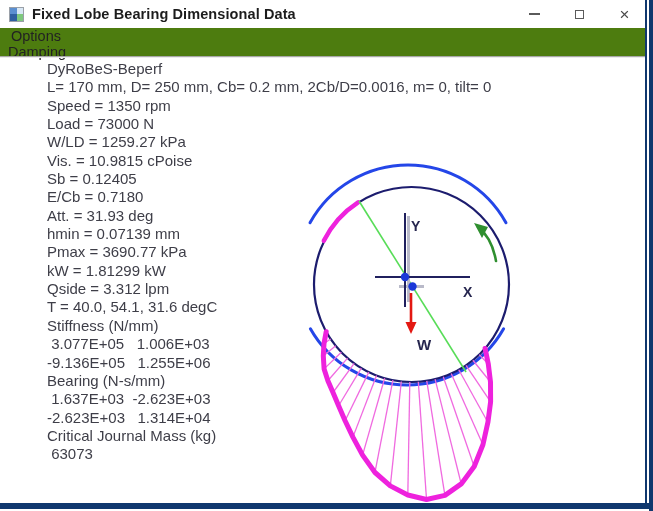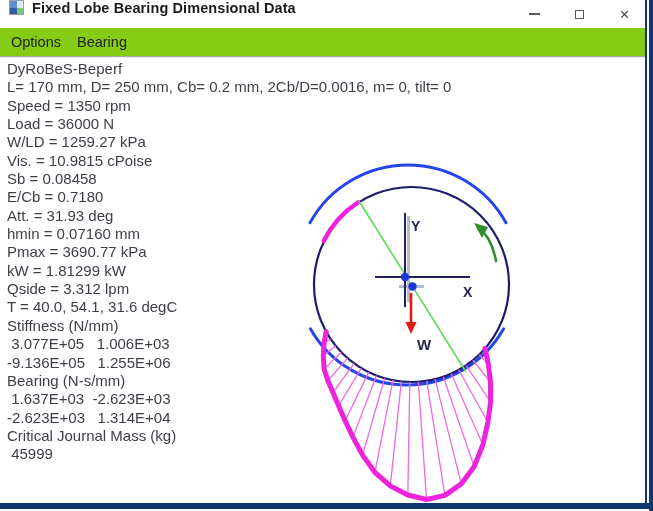--- a/index.html
+++ b/index.html
@@ -4,53 +4,53 @@
 <style>
   html,body{margin:0;padding:0;}
   body{
     width:653px;height:511px;overflow:hidden;position:relative;
     background:#ffffff;font-family:"Liberation Sans",sans-serif;
     -webkit-font-smoothing:antialiased;
   }
   
   .titlebar{
     position:absolute;top:0;left:0;width:524px;height:28px;
-    display:flex;background:#ffffff;
+    display:flex;align-items:center;background:#ffffff;
   }
   .app-icon{
     width:15px;height:15px;margin-left:9px;margin-right:8px;
     border:1px solid #9aa0a8;display:grid;grid-template-columns:1fr 1fr;grid-template-rows:1fr 1fr;
     box-sizing:border-box;background:#fff;
   }
   .app-icon i{display:block;}
   .app-icon .q1{background:#5b8fd0;}
   .app-icon .q2{background:#d9e8f5;}
   .app-icon .q3{background:#2f5fa0;}
   .app-icon .q4{background:#7ec87e;}
   .title-text{font-size:14.5px;font-weight:700;color:#1c1c1c;letter-spacing:.1px;}
   .win-controls{position:absolute;right:6px;top:0;height:28px;display:flex;align-items:stretch;}
   .win-btn{width:45px;display:flex;align-items:center;justify-content:center;cursor:default;}
   .minbar{width:11px;height:2px;background:#5a5a5a;}
   .maxbox{width:9px;height:9px;border:1.5px solid #5a5a5a;box-sizing:border-box;}
   .close-glyph{font-size:17px;color:#4a4a4a;line-height:1;font-weight:400;}
   
   .menubar{
     position:absolute;top:28px;left:0;width:647px;height:28px;
-    display:flex;align-items:center;background:#84cc16;
+    display:flex;align-items:flex-start;background:#4d7c0f;flex-direction:column;
   }
   .menu-item{font-size:14.5px;color:#222;padding:0 8px;}
   .menu-item:first-child{margin-left:3px;}
   .menu-sep{position:absolute;top:56px;left:0;width:647px;height:1px;background:#a8a8a8;}
   .menu-sep2{position:absolute;top:57px;left:0;width:647px;height:1px;background:#ececec;}
   
   .report{
     position:absolute;top:60px;left:7px;width:440px;
   }
   .rline{
-    white-space:pre;font-size:15px;line-height:18.35px;color:#3e3e48;
+    white-space:pre;font-size:15px;line-height:18.35px;color:#3e3e48;margin-left:40px;
   }
   
   #dsvg{position:absolute;top:0;left:0;width:653px;height:511px;pointer-events:none;}
   
   .b-right{position:absolute;top:0;right:0;width:4px;height:511px;background:#10386e;}
   .b-right-inner{position:absolute;top:0;right:6px;width:2px;height:505px;background:#10386e;}
   .b-bottom{position:absolute;left:0;bottom:2px;width:653px;height:6px;background:#10386e;}
 </style>
 </head>
 <body>
@@ -72,48 +72,48 @@
   <div class="win-btn">
     <span class="maxbox"></span>
   </div>
   <div class="win-btn">
     <span class="close-glyph">×</span>
   </div>
 </div>
 
 <div class="menubar">
   <span class="menu-item">Options</span>
-  <span class="menu-item">Bearing</span>
+  <span class="menu-item">Damping</span>
 </div>
 <div class="menu-sep"></div>
 <div class="menu-sep2"></div>
 
 <div class="report">
     <div class="rline">DyRoBeS-Beperf</div>
     <div class="rline">L= 170 mm, D= 250 mm, Cb= 0.2 mm, 2Cb/D=0.0016, m= 0, tilt= 0</div>
     <div class="rline">Speed = 1350 rpm</div>
-    <div class="rline">Load = 36000 N</div>
+    <div class="rline">Load = 73000 N</div>
     <div class="rline">W/LD = 1259.27 kPa</div>
     <div class="rline">Vis. = 10.9815 cPoise</div>
-    <div class="rline">Sb = 0.08458</div>
+    <div class="rline">Sb = 0.12405</div>
     <div class="rline">E/Cb = 0.7180</div>
     <div class="rline">Att. = 31.93 deg</div>
-    <div class="rline">hmin = 0.07160 mm</div>
+    <div class="rline">hmin = 0.07139 mm</div>
     <div class="rline">Pmax = 3690.77 kPa</div>
     <div class="rline">kW = 1.81299 kW</div>
     <div class="rline">Qside = 3.312 lpm</div>
     <div class="rline">T = 40.0, 54.1, 31.6 degC</div>
     <div class="rline">Stiffness (N/mm)</div>
     <div class="rline"> 3.077E+05   1.006E+03</div>
     <div class="rline">-9.136E+05   1.255E+06</div>
     <div class="rline">Bearing (N-s/mm)</div>
     <div class="rline"> 1.637E+03  -2.623E+03</div>
     <div class="rline">-2.623E+03   1.314E+04</div>
     <div class="rline">Critical Journal Mass (kg)</div>
-    <div class="rline"> 45999</div>
+    <div class="rline"> 63073</div>
   </div>
 
 <svg id="dsvg" viewBox="0 0 653 511">
     <path d="M 310.0 222.7 A 112 112 0 0 1 506.0 222.7" stroke="#2446e8" stroke-width="3" fill="none" stroke-linecap="round"></path>
     <path d="M 310.4 328.7 A 111 111 0 0 0 503.6 328.7" stroke="#2446e8" stroke-width="3" fill="none" stroke-linecap="round"></path>
     <circle cx="411.5" cy="284.5" r="97.5" stroke="#1c1c6e" stroke-width="2.2" fill="none"></circle>
     <path d="M 358.1 202.3 A 98 98 0 0 0 323.8 240.8" stroke="#ee22dd" stroke-width="4.5" fill="none" stroke-linecap="round"></path>
     <line x1="359" y1="201" x2="466" y2="372" stroke="#58dd58" stroke-width="1.6"></line>
     <line x1="330.6688366758834" y1="339.0213080883978" x2="324.0365360954431" y2="343.4948513161638" stroke="#f06ae0" stroke-width="1.3"></line>
     <line x1="335.72826875794533" y1="345.8587381273592" x2="323.2939333746338" y2="355.9278643841566" stroke="#f06ae0" stroke-width="1.3"></line>

